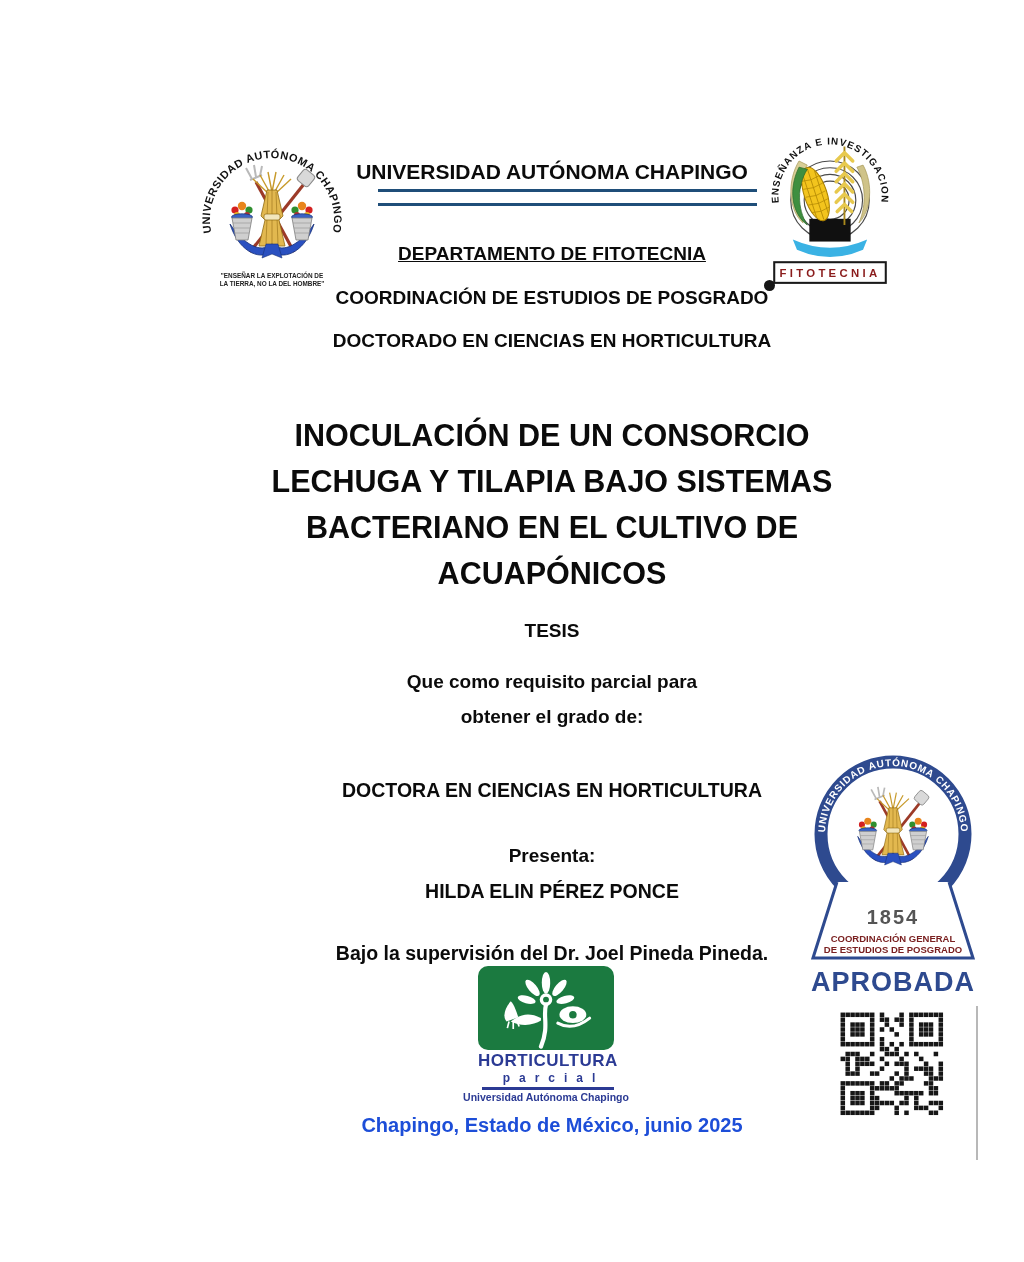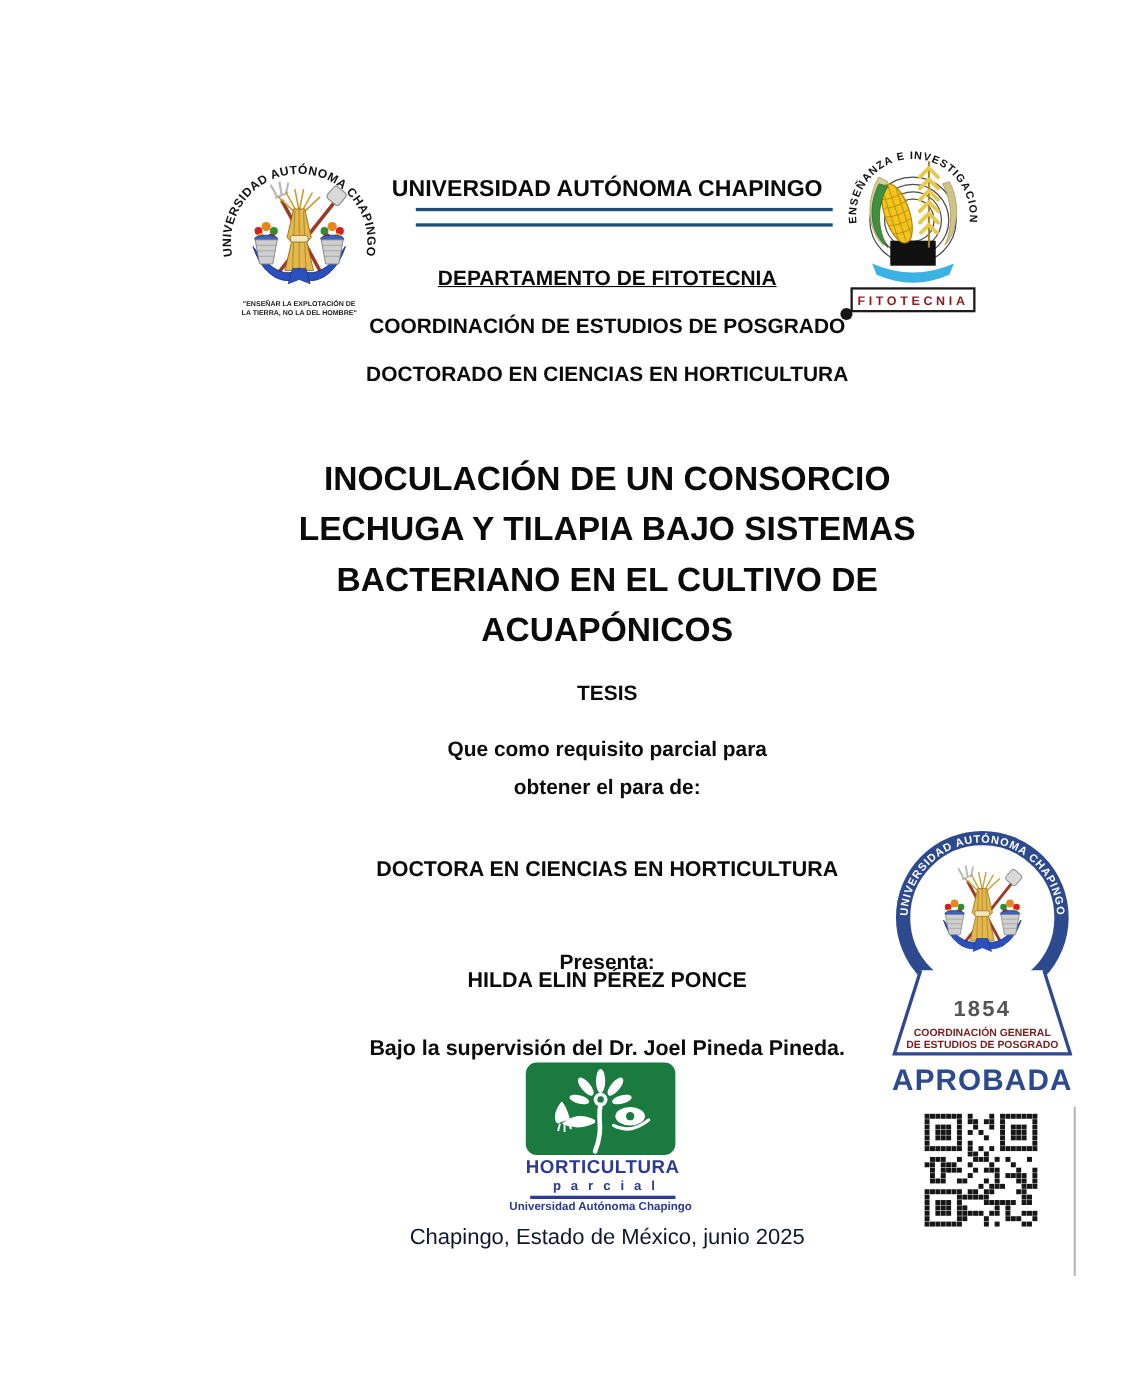--- a/index.html
+++ b/index.html
@@ -2,21 +2,21 @@
 <html><head>
 <meta charset="utf-8">
 <style>
   html,body{margin:0;padding:0;background:#ffffff;}
   .page{position:relative;width:1024px;height:1262px;background:#fff;overflow:hidden;
         font-family:"Liberation Sans", sans-serif;color:#000;}
   .abs{position:absolute;}
   .cline{position:absolute;left:80px;width:944px;text-align:center;font-weight:bold;color:#0b0b0b;}
   .rule{position:absolute;height:3px;background:#1f4e79;}
   .title-line{font-size:30.5px;font-weight:bold;line-height:46px;color:#0b0b0b;}
-  .footer-line{font-weight:normal;color:#0f172a;}
+  .footer-line{font-weight:bold;color:#1d4ed8;}
   .hort-green{position:absolute;left:478px;top:966px;width:136px;height:84px;background:#1b7a40;border-radius:10px;}
   .hort-text{position:absolute;text-align:center;color:#2b3a94;font-weight:bold;}
   .hort-rule{position:absolute;left:482px;top:1087px;width:132px;height:2.5px;background:#2b3a94;}
   .ink-dot{position:absolute;left:764px;top:280px;width:11px;height:11px;border-radius:50%;background:#161616;}
   .vline{position:absolute;left:976px;top:1006px;width:2px;height:154px;background:#b8b8b8;}
   svg text{font-family:"Liberation Sans", sans-serif;}
 </style>
 </head>
 <body>
 
@@ -123,23 +123,23 @@
 
   <div class="cline" style="top:412px;">
     <div class="title-line">INOCULACIÓN DE UN CONSORCIO</div>
     <div class="title-line">LECHUGA Y TILAPIA BAJO SISTEMAS</div>
     <div class="title-line">BACTERIANO EN EL CULTIVO DE</div>
     <div class="title-line">ACUAPÓNICOS</div>
   </div>
 
   <div class="cline" style="top:620px;font-size:19px;">TESIS</div>
   <div class="cline" style="top:671px;font-size:19px;">Que como requisito parcial para</div>
-  <div class="cline" style="top:706px;font-size:19px;">obtener el para de:</div>
+  <div class="cline" style="top:706px;font-size:19px;">obtener el grado de:</div>
   <div class="cline" style="top:779px;font-size:19.5px;">DOCTORA EN CIENCIAS EN HORTICULTURA</div>
-  <div class="cline" style="top:865px;font-size:19px;">Presenta:</div>
+  <div class="cline" style="top:845px;font-size:19px;">Presenta:</div>
   <div class="cline" style="top:880px;font-size:19.5px;">HILDA ELIN PÉREZ PONCE</div>
   <div class="cline" style="top:942px;font-size:19.5px;">Bajo la supervisión del Dr. Joel Pineda Pineda.</div>
 
   <div class="abs" style="left:811px;top:752px;width:164px;height:248px;">
     <svg viewBox="0 0 164 248" width="164" height="248">
       <defs>
         <path id="arcS" d="M 16.3 99.6 A 68 68 0 1 1 147.7 99.6" fill="none"></path>
       </defs>
       <circle cx="82" cy="82" r="72" fill="#ffffff" stroke="#2e4a8f" stroke-width="13"></circle>
       <text font-size="10" font-weight="bold" fill="#ffffff" letter-spacing="0.8">

